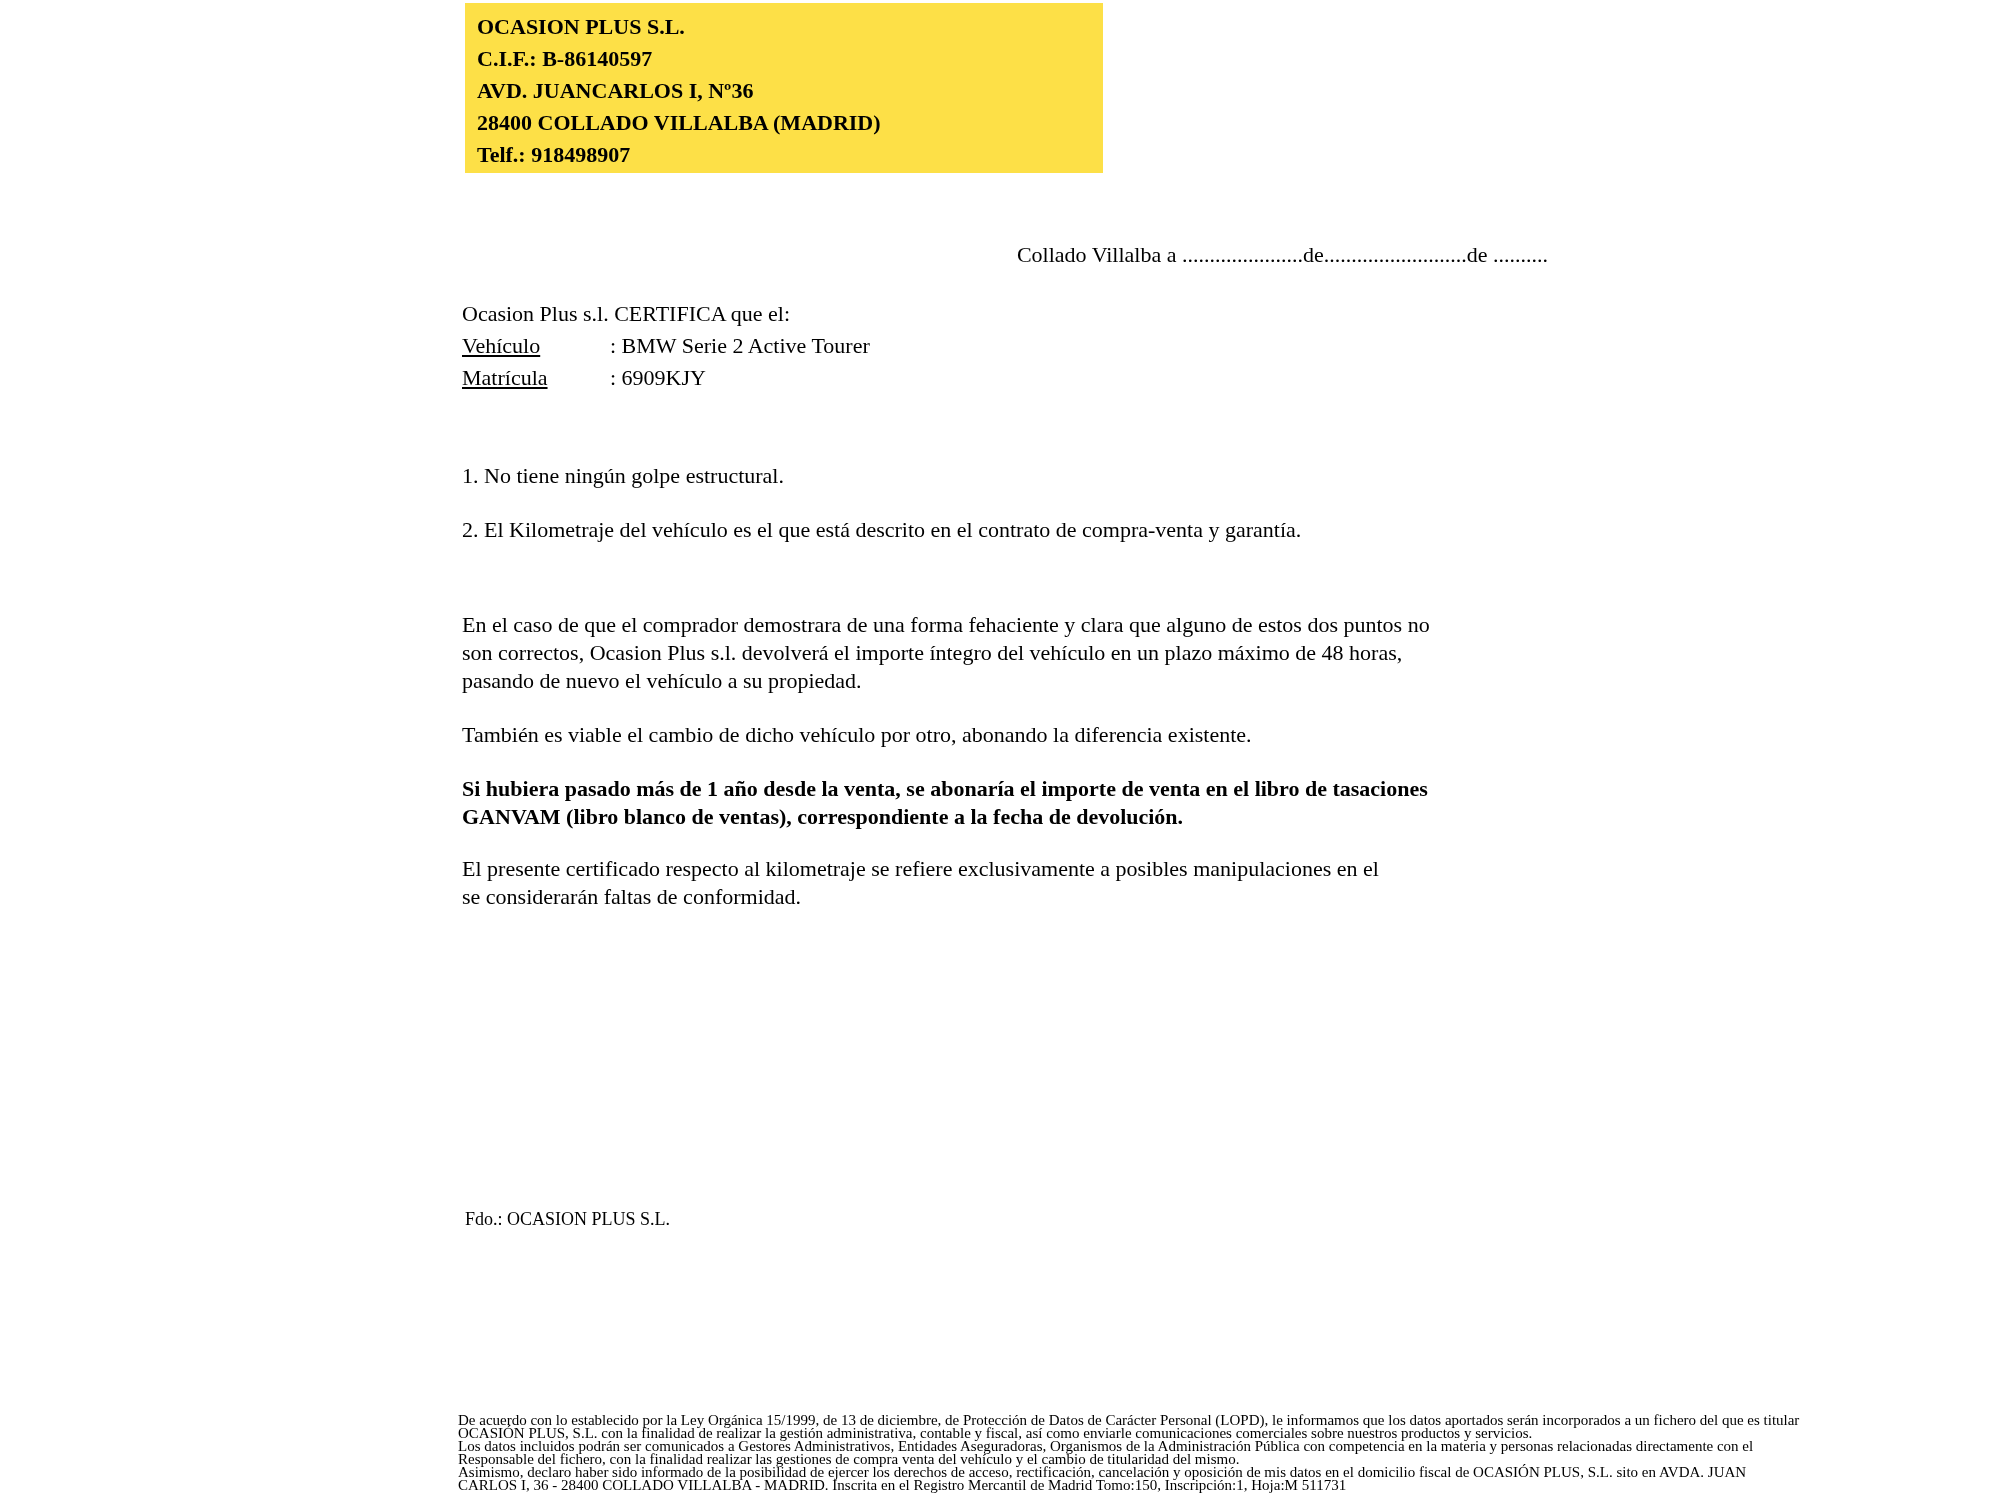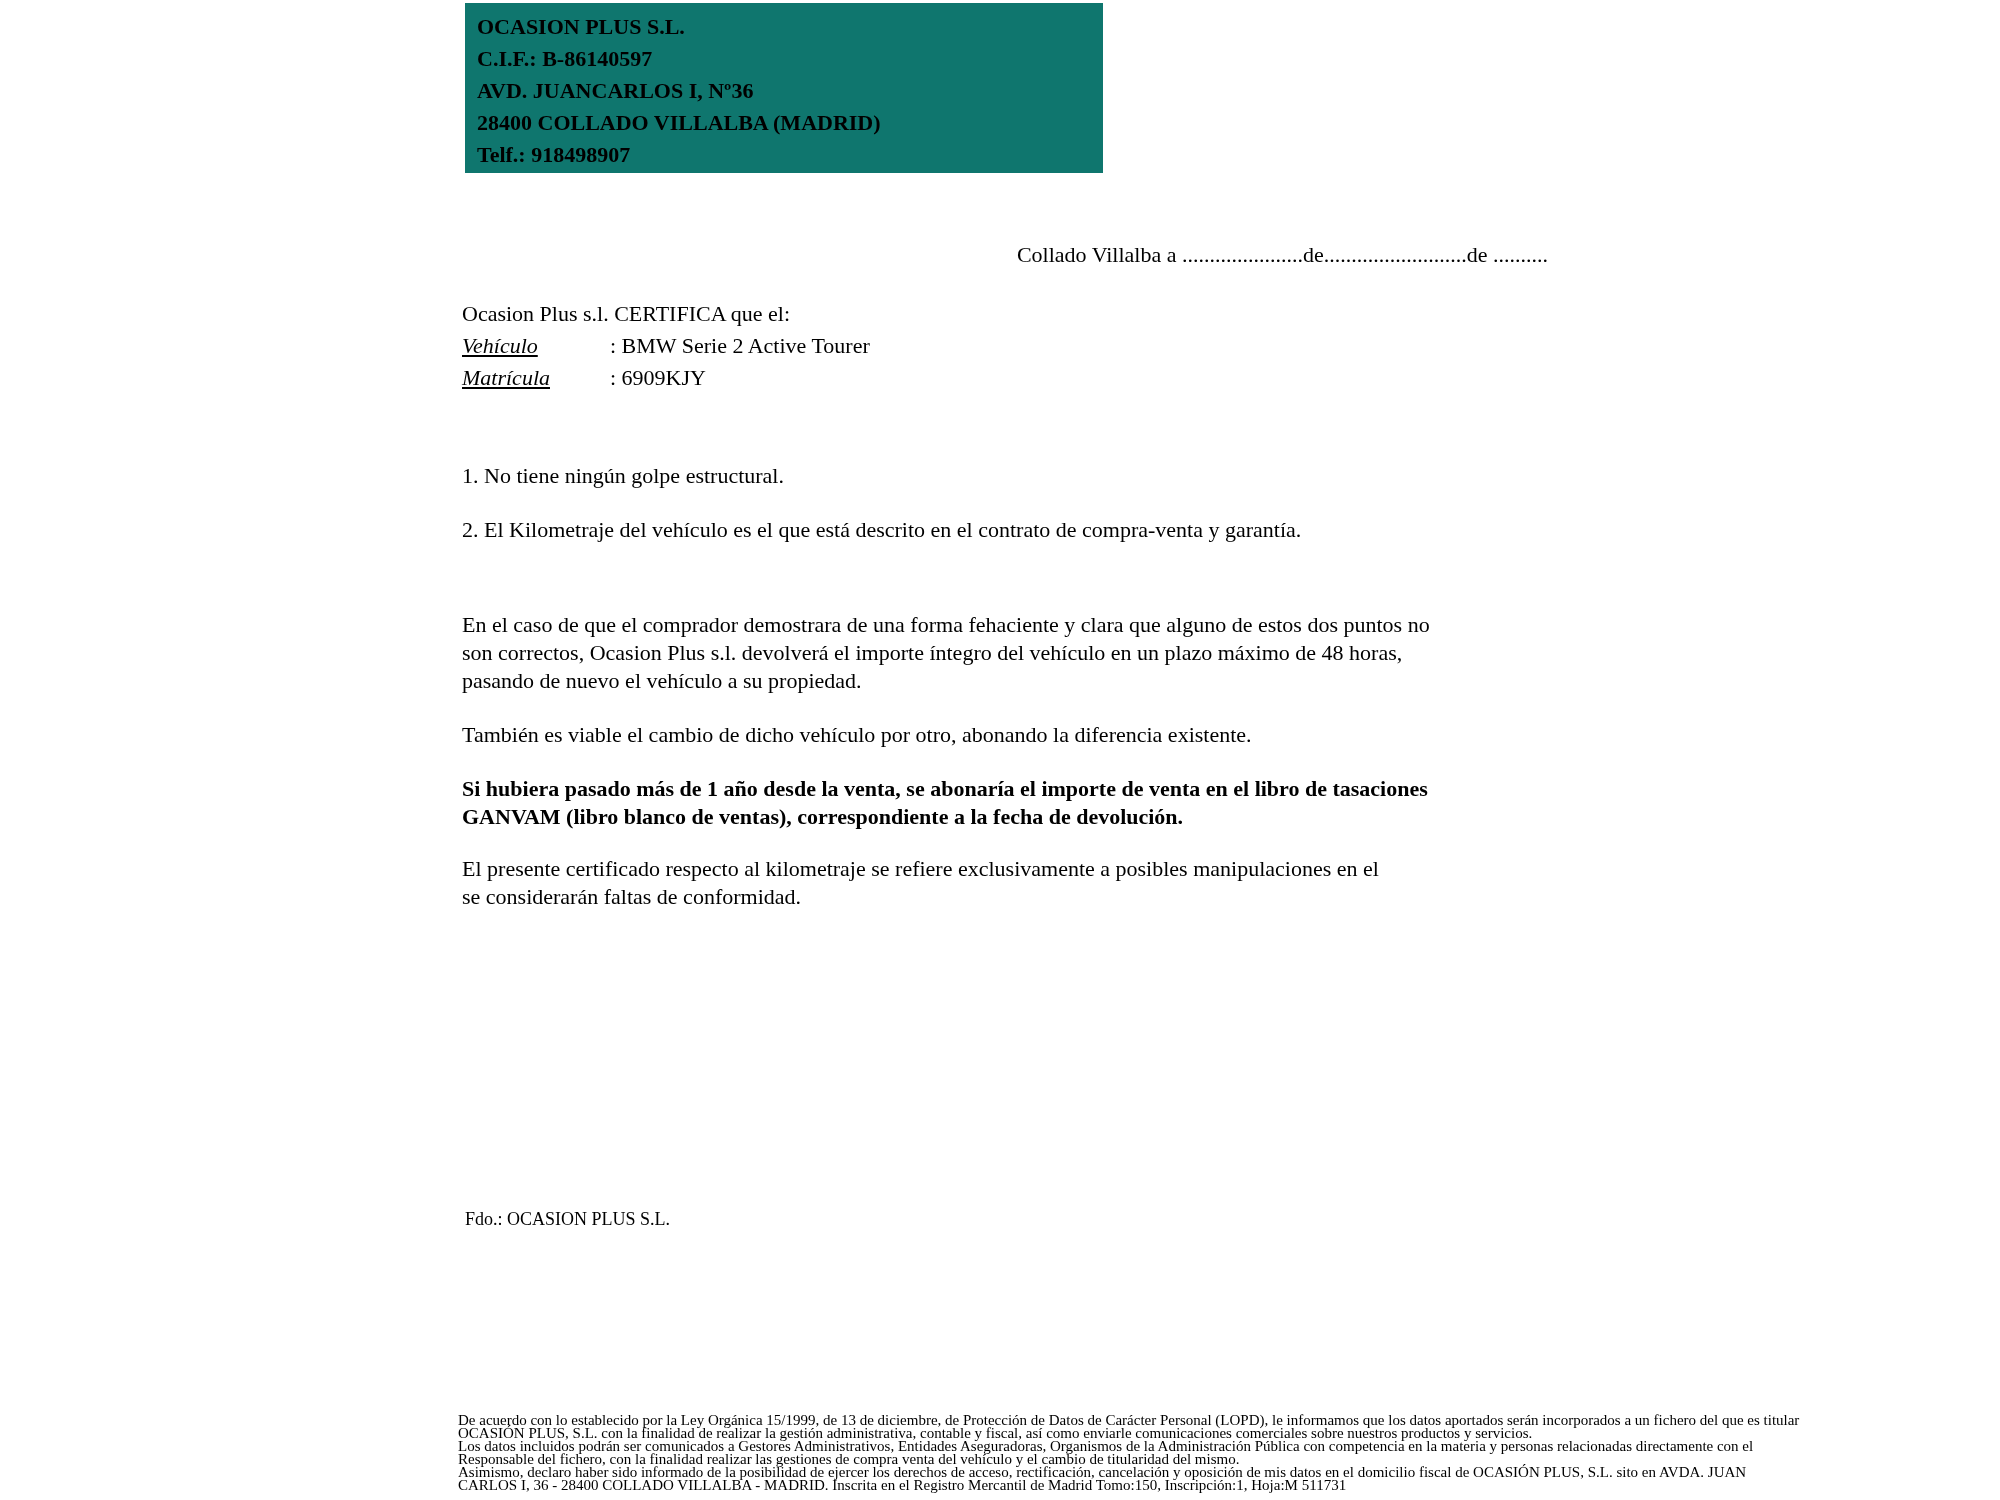--- a/index.html
+++ b/index.html
@@ -11,21 +11,21 @@
     color: #000000;
     font-family: "Liberation Serif", "DejaVu Serif", serif;
     overflow: hidden;
   }
   .header-box {
     position: absolute;
     left: 465px;
     top: 3px;
     width: 638px;
     height: 170px;
-    background: #0f766e;
+    background: #fde047;
     box-sizing: border-box;
     padding: 8px 0 0 12px;
     font-weight: bold;
     font-size: 22px;
   }
   .header-box .line { line-height: 32px; white-space: nowrap; }
   .date-line {
     position: absolute;
     left: 462px;
     top: 242px;
@@ -38,21 +38,20 @@
     position: absolute;
     left: 462px;
     top: 298px;
     font-size: 22px;
   }
   .certify .row { line-height: 32px; white-space: nowrap; }
   .field-label {
     display: inline-block;
     width: 148px;
     text-decoration: underline;
-    font-style: italic;
   }
   .item {
     position: absolute;
     left: 462px;
     font-size: 22px;
     white-space: nowrap;
   }
   .item-1 { top: 463px; text-align: center; }
   .item-2 { top: 517px; }
   .para {

